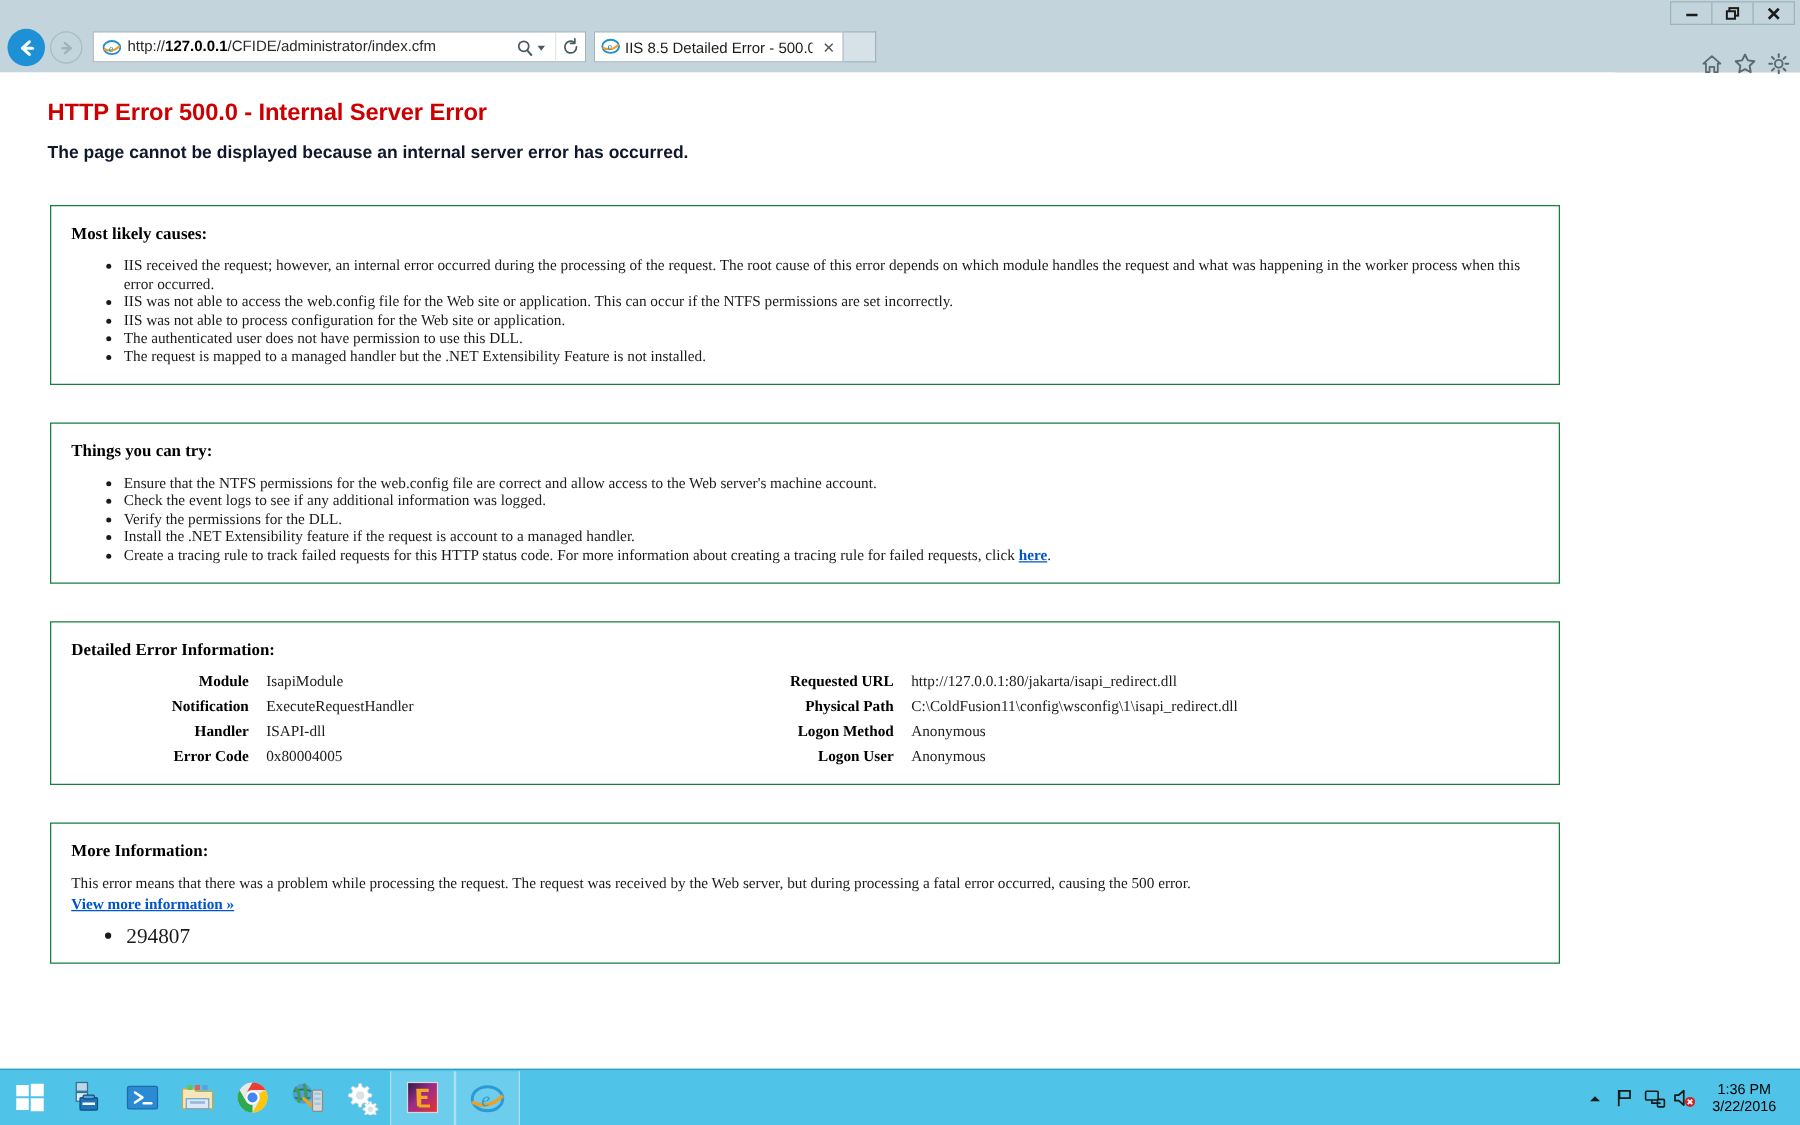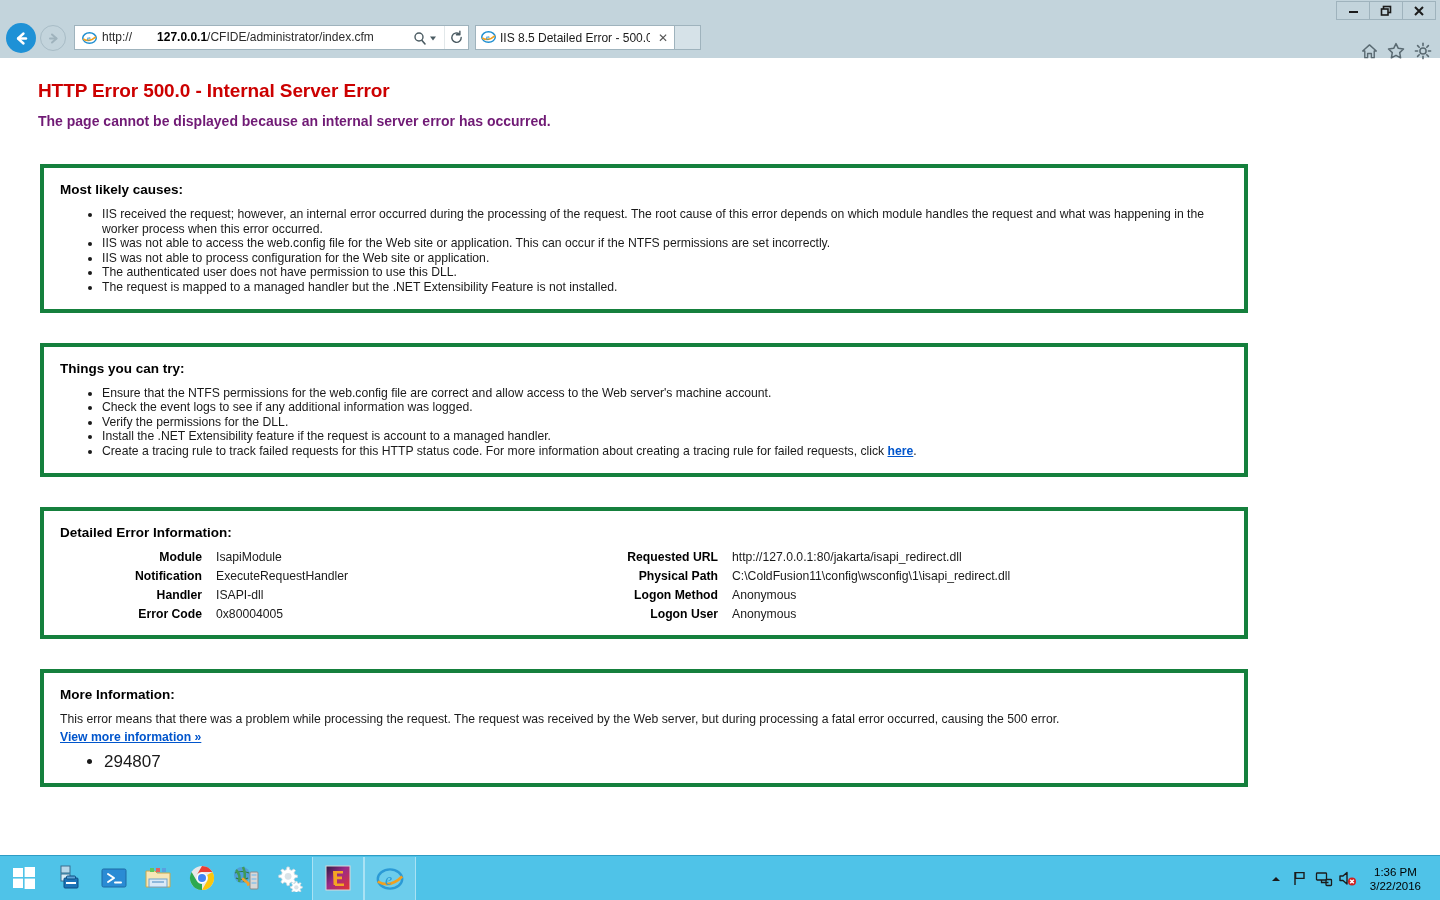--- a/index.html
+++ b/index.html
@@ -95,21 +95,21 @@
   .addr-url {
     flex: 1;
     font-size: 12px;
     color: #2b2b2b;
     padding-left: 3px;
     white-space: nowrap;
     overflow: hidden;
     font-family: "Liberation Sans", sans-serif;
     line-height: 23px;
   }
-  .addr-url b { font-weight: bold; color:#000;padding-left:25px; }
+  .addr-url b { font-weight: bold; color:#000; }
   .addr-btn {
     width: 24px; height: 23px;
     display: flex; align-items: center; justify-content: center;
     border-left: 1px solid #e2e8ea;
     flex:none;
     cursor: pointer;
   }
   .addr-btn.srch { border-left: none; width: 34px;}
 
   .tabstrip { display:flex; margin-top: 5px; margin-left: 6px; align-items: flex-start; }
@@ -159,29 +159,30 @@
   .err-title {
     color: #cc0000;
     font-size: 19px;
     font-weight: bold;
     margin: 22px 0 0 38px;
     letter-spacing: -0.1px;
   }
   .err-sub {
     font-size: 14px;
     font-weight: bold;
-    color: #701a75;
+    color: #0f172a;
     margin: 11px 0 0 38px;
   }
 
   .panel {
     margin: 0 44px 0 40px;
-    border: 4px solid #15803d;
+    border: 1px solid #15803d;
     background: #ffffff;
     padding: 14px 16px 14px 16px;
+    font-family: Liberation Serif, serif;
   }
   .panel.first { margin-top: 35px; }
   .panel.gap   { margin-top: 30px; }
 
   .panel h2 {
     font-size: 13.5px;
     font-weight: bold;
     color: #000;
     margin-bottom: 10px;
   }

